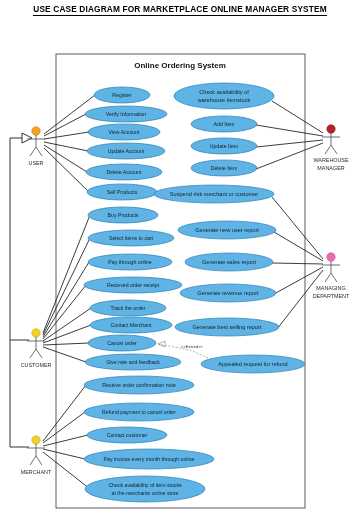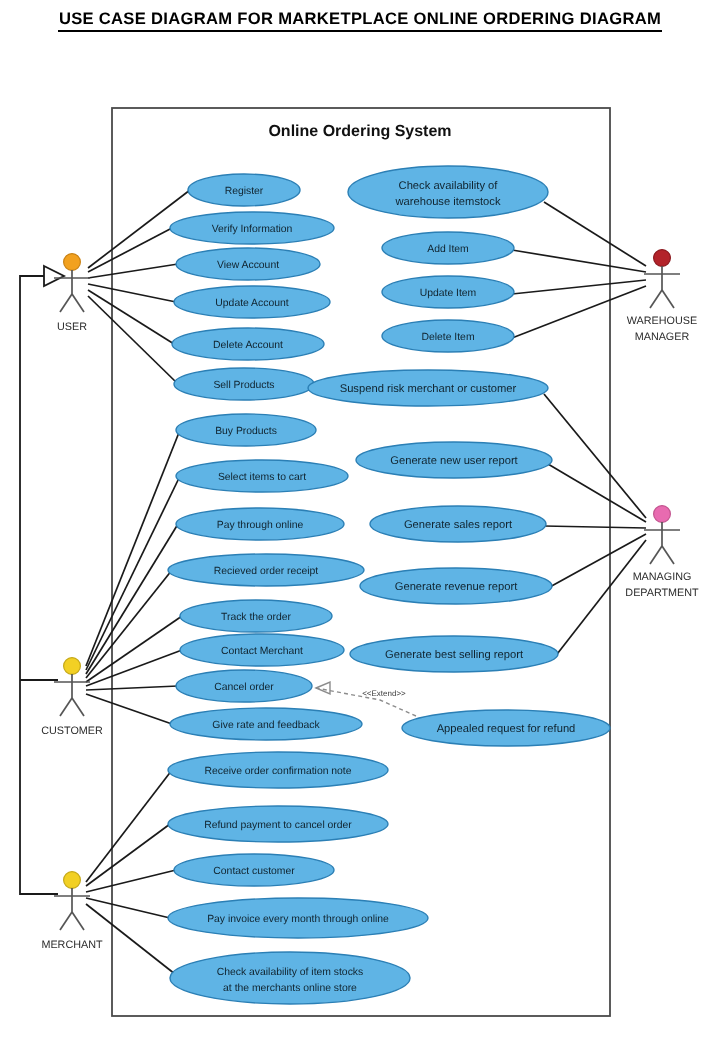--- a/index.html
+++ b/index.html
@@ -95,21 +95,21 @@
     fill: #2b2b2b;
     text-anchor: middle;
   }
 </style>
 </head>
 <body>
 
 <div id="page">
 
   <div id="diagram-title">
-    <span>USE CASE DIAGRAM FOR MARKETPLACE ONLINE ORDERING DIAGRAM</span>
+    <span>USE CASE DIAGRAM FOR MARKETPLACE ONLINE MANAGER SYSTEM</span>
   </div>
 
   <svg id="canvas" width="360" height="524" viewBox="0 0 360 524">
 
     <rect class="boundary" x="56" y="54" width="249" height="454"></rect>
     <text class="boundary-title" x="180" y="68">Online Ordering System</text>
 
     <g>
       <line class="assoc" x1="44" y1="134" x2="95" y2="95"></line>
       <line class="assoc" x1="44" y1="136" x2="86" y2="114"></line>

